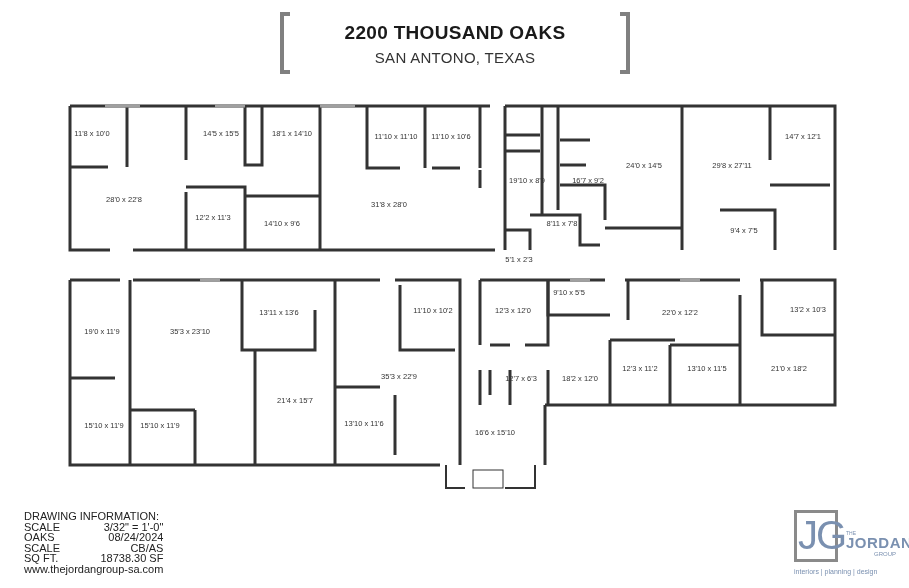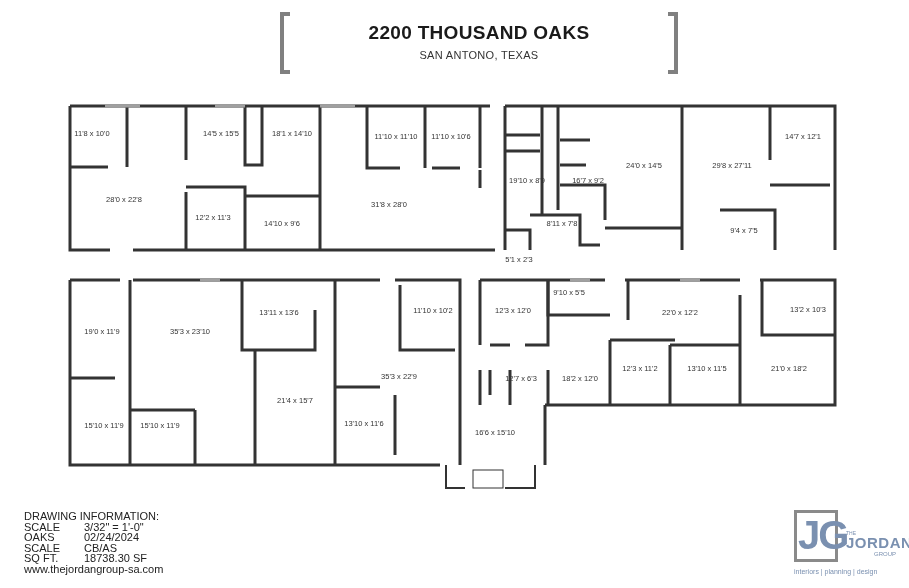--- a/index.html
+++ b/index.html
@@ -1,30 +1,30 @@
 <!DOCTYPE html>
 <html><head>
 <meta charset="utf-8">
 <style>
   html,body{margin:0;padding:0;background:#ffffff;}
   body{width:909px;height:588px;position:relative;overflow:hidden;font-family:"Liberation Sans",sans-serif;color:#222;}
-  .title-block{position:absolute;left:280px;top:12px;width:398px;height:62px;}
+  .title-block{position:absolute;left:280px;top:12px;width:350px;height:62px;}
   .bracket{position:absolute;top:0;width:10px;height:62px;border:4px solid #808080;box-sizing:border-box;}
   .bracket.left{left:0;border-right:none;}
   .bracket.right{right:0;border-left:none;}
   .title{position:absolute;left:0;right:0;top:10px;text-align:center;font-weight:bold;font-size:19px;letter-spacing:0.3px;color:#1a1a1a;}
-  .subtitle{position:absolute;left:0;right:0;top:37px;text-align:center;font-size:11px;color:#333;letter-spacing:0.3px;}
+  .subtitle{position:absolute;left:0;right:0;top:37px;text-align:center;font-size:15px;color:#333;letter-spacing:0.3px;}
   svg.plan{position:absolute;left:0;top:0;}
   .lbl{font-family:"Liberation Sans",sans-serif;font-size:7.5px;fill:#333;}
   .info{position:absolute;left:24px;top:511px;font-size:11px;color:#222;line-height:10.5px;}
-  .info .row{display:flex;}
+  .info .row{display:flex;justify-content:space-between;}
   .info .k{width:60px;}
   .logo{position:absolute;left:790px;top:508px;width:112px;height:72px;}
   .logo .jg{position:absolute;left:4px;top:2px;width:44px;height:52px;border:3px solid #8a8a8a;border-top-width:3px;box-sizing:border-box;border-left-color:#8a8a8a;}
-  .logo .jgtext{position:absolute;left:8px;top:2px;font-size:40px;font-weight:bold;color:#7a90b0;letter-spacing:-2px;line-height:50px;font-family:"Liberation Sans",sans-serif;}
+  .logo .jgtext{position:absolute;left:8px;top:2px;font-size:40px;font-weight:normal;color:#7a90b0;letter-spacing:-2px;line-height:50px;font-family:"Liberation Sans",sans-serif;}
   .logo .the{position:absolute;left:56px;top:22px;font-size:5px;color:#7a90b0;}
   .logo .jordan{position:absolute;left:56px;top:26px;font-size:15px;font-weight:bold;color:#7a90b0;letter-spacing:0.5px;}
   .logo .group{position:absolute;left:84px;top:43px;font-size:6px;color:#7a90b0;}
   .logo .tag{position:absolute;left:4px;top:60px;font-size:7px;color:#7a90b0;white-space:nowrap;}
 </style>
 </head>
 <body>
 
 <div class="title-block">
   <div class="bracket left"></div>
@@ -162,21 +162,21 @@
 </svg>
 
 <div class="info">
   <div>DRAWING INFORMATION:</div>
   <div class="row">
       <span class="k">SCALE</span>
       <span>3/32" = 1'-0"</span>
     </div>
   <div class="row">
       <span class="k">OAKS</span>
-      <span>02/24/2024</span>
+      <span>08/24/2024</span>
     </div>
   <div class="row">
       <span class="k">SCALE</span>
       <span>CB/AS</span>
     </div>
   <div class="row">
       <span class="k">SQ FT.</span>
       <span>18738.30 SF</span>
     </div>
   <div>www.thejordangroup-sa.com</div>

